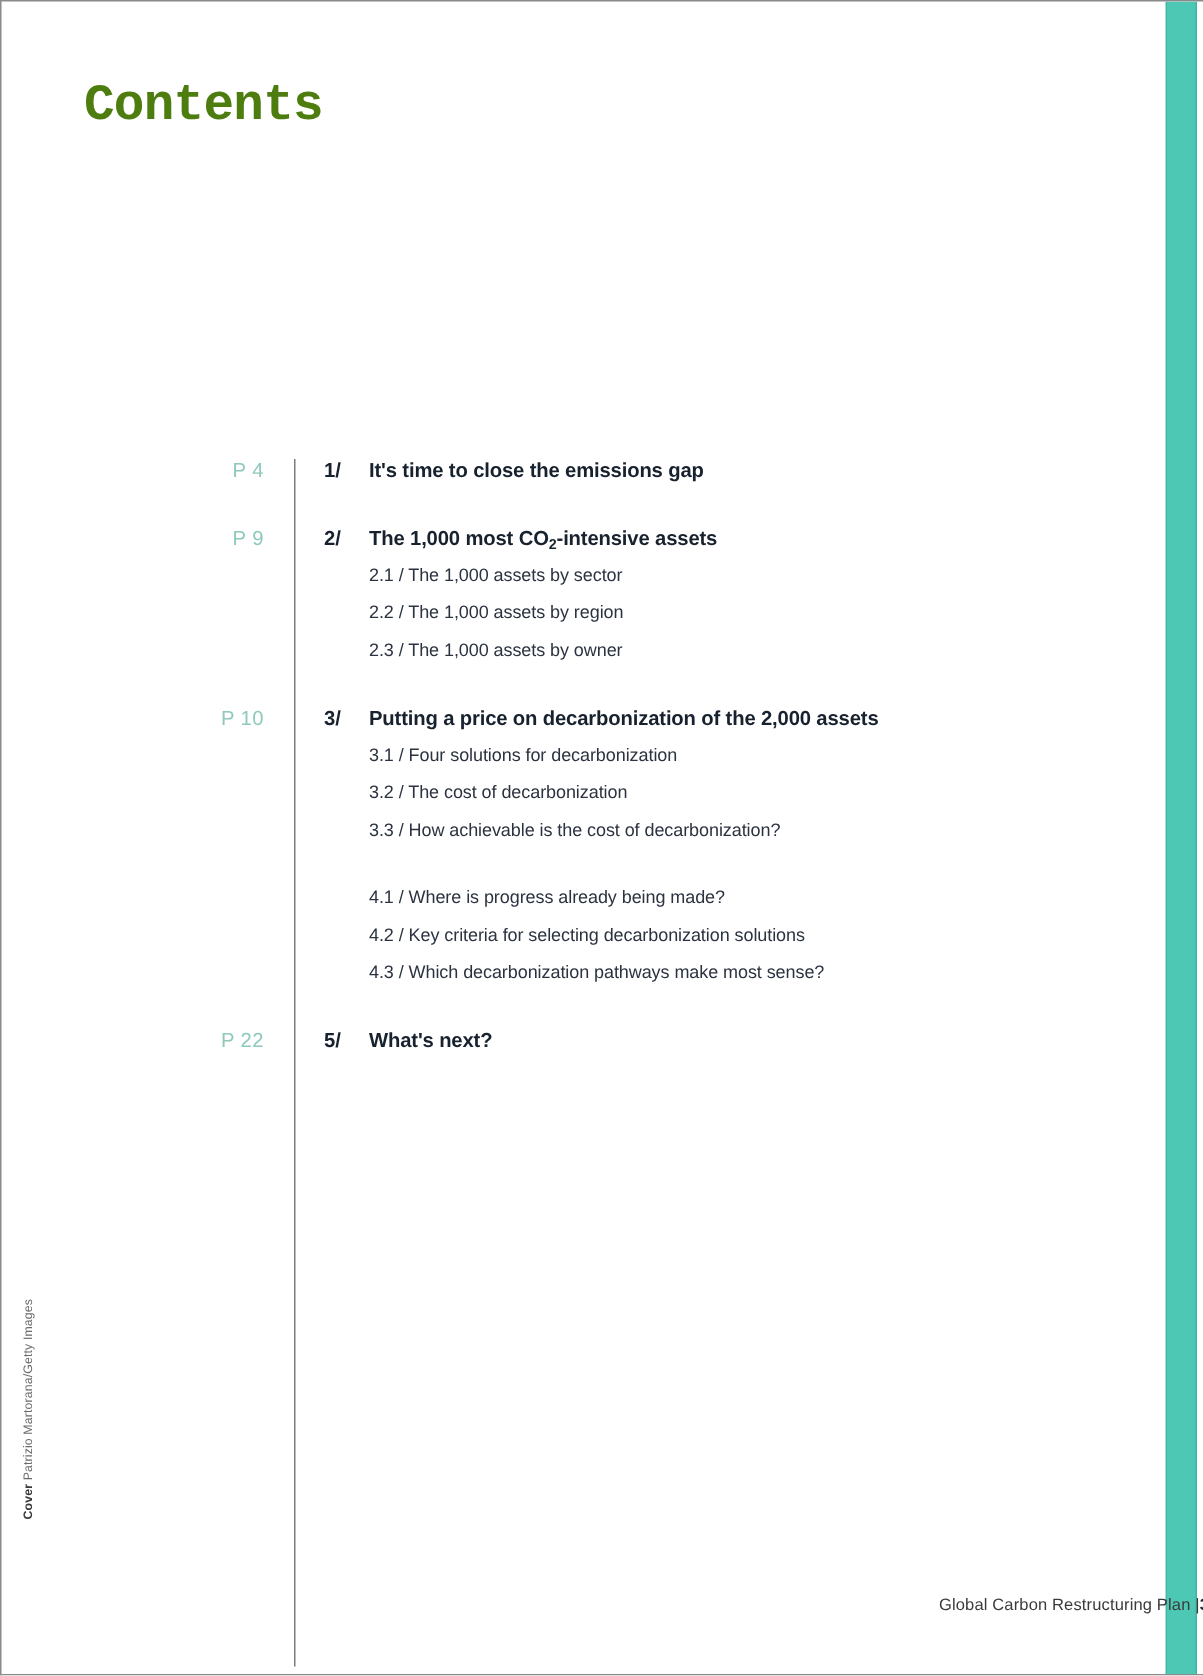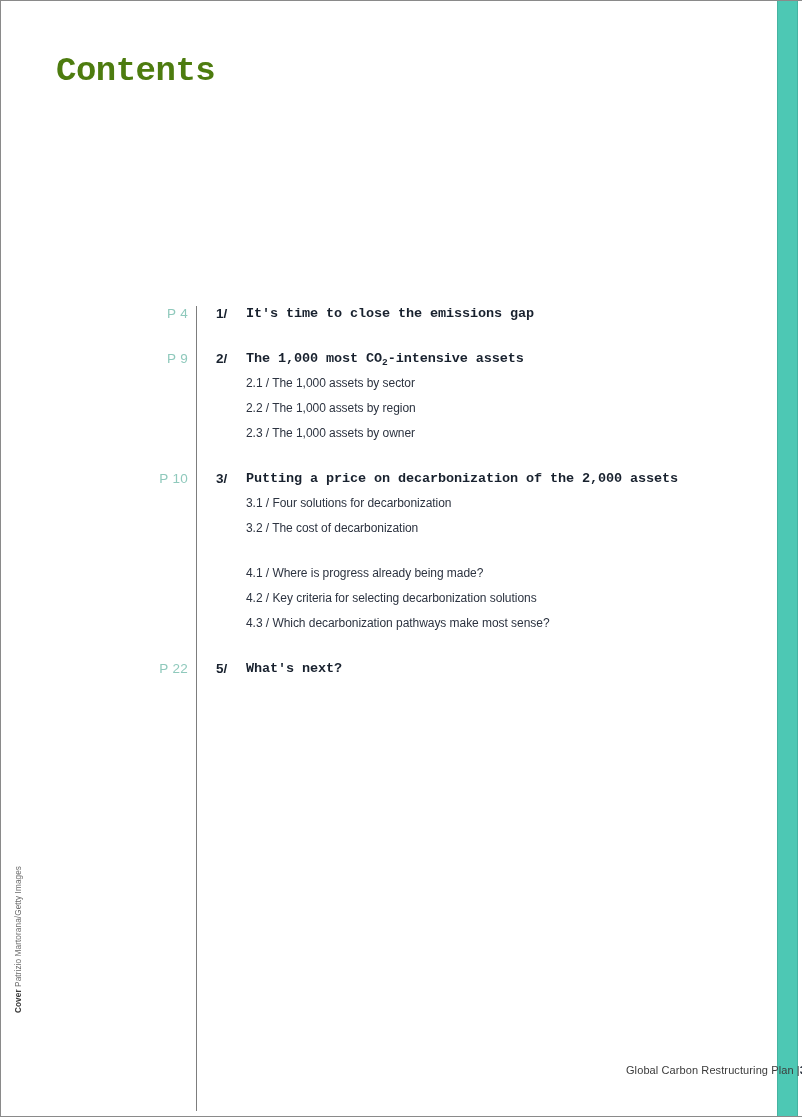--- a/index.html
+++ b/index.html
@@ -83,21 +83,21 @@
   }
 
   .toc-main {
     position: relative;
     display: flex;
     align-items: baseline;
     height: 25px;
   }
   .toc-pagenum {
     position: absolute;
-    left: 112px;
+    left: 100px;
     width: 75px;
     text-align: right;
     font-size: 13.5px;
     color: #8fc9bc;
     letter-spacing: 0.3px;
     white-space: nowrap;
   }
   .toc-num {
     position: absolute;
     left: 215px;
@@ -107,21 +107,20 @@
     white-space: nowrap;
   }
   .toc-title {
     position: absolute;
     left: 245px;
     font-size: 13.5px;
     font-weight: bold;
     color: #18212e;
     letter-spacing: -0.1px;
     white-space: nowrap;
-    font-family: Liberation Mono, monospace;
   }
   .toc-title sub {
     font-size: 9.5px;
     vertical-align: baseline;
     position: relative;
     top: 2.5px;
   }
 
   .toc-sub {
     position: relative;
@@ -217,20 +216,23 @@
           <div class="toc-pagenum">P 10</div>
           <div class="toc-num">3/</div>
           <div class="toc-title">Putting a price on decarbonization of the 2,000 assets</div>
         </div>
         <div class="toc-sub">
           <div class="toc-sub-label">3.1 / Four solutions for decarbonization</div>
         </div>
         <div class="toc-sub">
           <div class="toc-sub-label">3.2 / The cost of decarbonization</div>
         </div>
+        <div class="toc-sub">
+          <div class="toc-sub-label">3.3 / How achievable is the cost of decarbonization?</div>
+        </div>
       </div>
       <div class="toc-group">
         <div class="toc-sub">
           <div class="toc-sub-label">4.1 / Where is progress already being made?</div>
         </div>
         <div class="toc-sub">
           <div class="toc-sub-label">4.2 / Key criteria for selecting decarbonization solutions</div>
         </div>
         <div class="toc-sub">
           <div class="toc-sub-label">4.3 / Which decarbonization pathways make most sense?</div>

